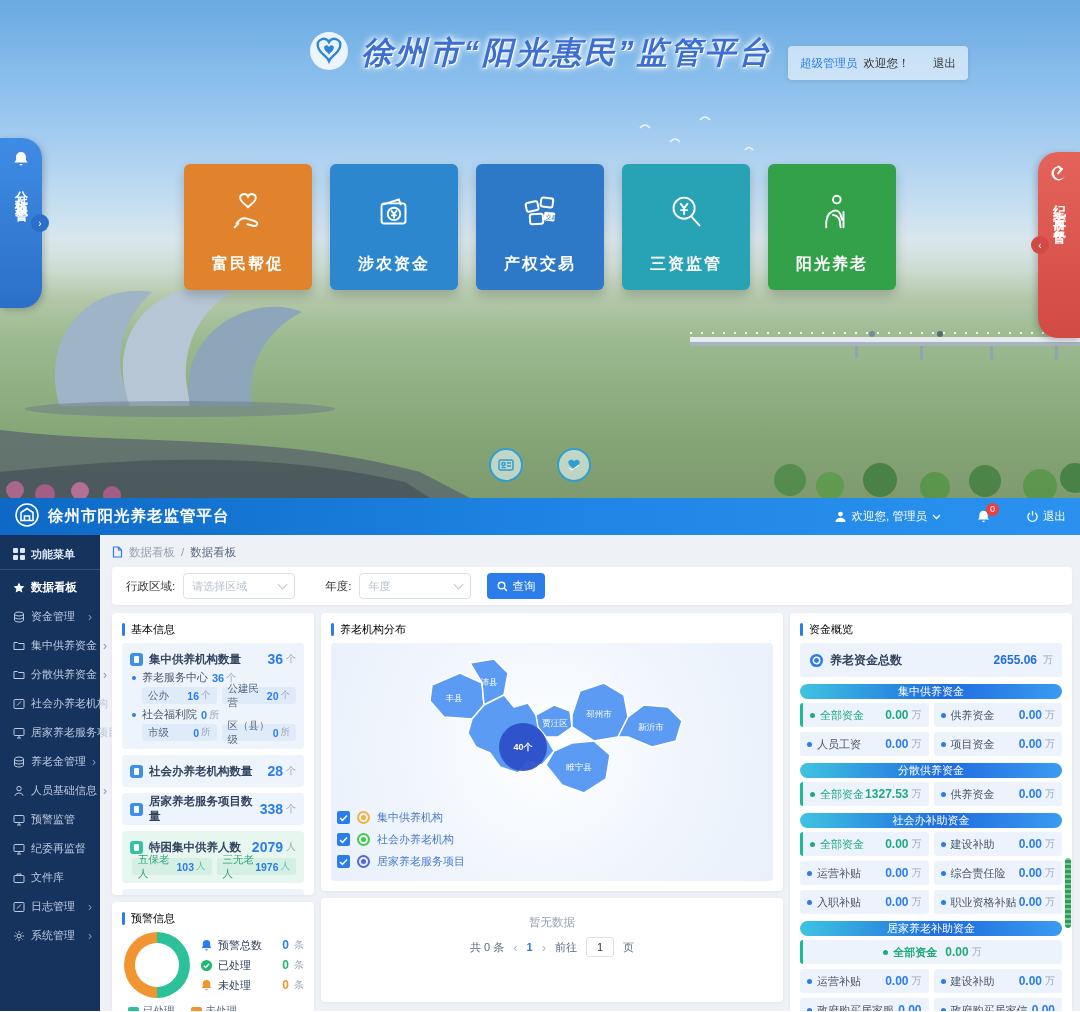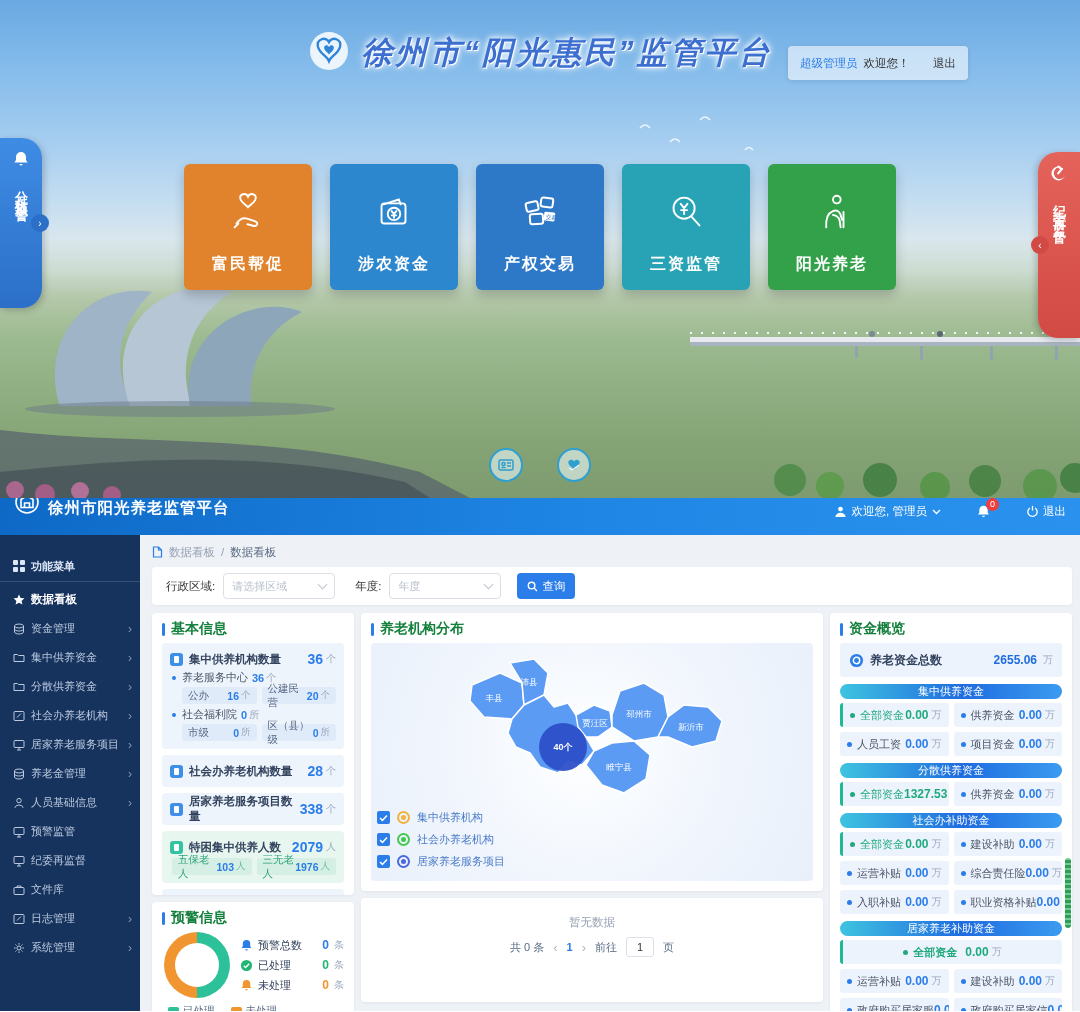--- a/index.html
+++ b/index.html
@@ -30,51 +30,51 @@
   .tile{width:128px;height:126px;border-radius:6px;position:relative;display:flex;align-items:flex-end;justify-content:center;
     padding-bottom:15px;box-shadow:0 5px 12px rgba(0,0,0,.2);cursor:pointer}
   .tile .ticon{position:absolute;top:24px;left:50%;transform:translateX(-50%)}
   .tlabel{font-size:16px;font-weight:bold;color:#fff;letter-spacing:2px}
   .t1{background:#e0832c}.t2{background:#2d87cf}.t3{background:#28a3b5}.t4{background:#2e78c8}.t5{background:#33a04a}
   .quick{position:absolute;bottom:16px;left:50%;transform:translateX(-50%);display:flex;gap:34px}
   .qc{width:34px;height:34px;border-radius:50%;border:2px solid #2f9fd0;background:rgba(235,248,252,.6);
     display:flex;align-items:center;justify-content:center;cursor:pointer}
 
   
-  .dhead{height:37px;background:linear-gradient(90deg,#0e69c6,#1f86e5 55%,#2a92ee);display:flex;align-items:flex-end;padding:16px 14px;color:#fff}
+  .dhead{height:37px;background:linear-gradient(90deg,#0e69c6,#1f86e5 55%,#2a92ee);display:flex;align-items:center;padding:16px 14px;color:#fff}
   .dtitle{font-size:15.5px;font-weight:bold;margin-left:8px;letter-spacing:1px}
   .dright{margin-left:auto;display:flex;align-items:center;gap:35px;font-size:11.5px}
   .duser{display:flex;align-items:center;gap:5px;cursor:pointer}
   .bellwrap{position:relative;cursor:pointer;display:flex}
   .badge{position:absolute;top:-6px;right:-8px;min-width:13px;height:13px;border-radius:7px;background:#f03e3e;
     font-size:9px;line-height:13px;text-align:center;padding:0 3px}
   .dlogout{display:flex;align-items:center;gap:4px;cursor:pointer}
 
   
   .dbody{display:flex;height:476px;background:#eef1f5}
-  .snav{width:140px;flex:none;background:#16335e;padding-top:16px}
+  .snav{width:100px;flex:none;background:#16335e;padding-top:4px}
   .sitem{height:29px;display:flex;align-items:center;padding:0 8px 0 13px;font-size:11px;color:#bcc9de;gap:6px;cursor:pointer;white-space:nowrap}
   .sitem svg{flex:none}
   .sitem .sarrow{margin-left:auto;color:#7e95b8;font-size:12px;line-height:1}
   .sitem.head{height:31px;color:#dce6f6;font-weight:bold;border-bottom:1px solid rgba(255,255,255,.14);margin-bottom:3px;cursor:default}
   .sitem.active{color:#fff;font-weight:bold;font-size:11.5px}
   .content{flex:1;padding:8px 8px 0 12px;overflow:hidden}
   .bc{display:flex;align-items:center;gap:6px;font-size:11.5px;color:#98a2b3;height:18px}
   .bc .cur{color:#5a6b85}
   .fbar{background:#fff;border-radius:4px;height:38px;display:flex;align-items:center;padding:0 14px;margin-top:6px;gap:8px;box-shadow:0 1px 3px rgba(20,40,80,.05)}
   .flab{font-size:11.5px;color:#333}
   .fselect{width:112px;height:26px;border:1px solid #dcdfe6;border-radius:4px;background:#fff;display:flex;align-items:center;
     justify-content:space-between;padding:0 8px;font-size:11px;color:#b8c0cc;cursor:pointer}
   .car{width:7px;height:7px;border-right:1.4px solid #c0c4cc;border-bottom:1.4px solid #c0c4cc;transform:rotate(45deg);margin-top:-4px}
   .qbtn{width:58px;height:26px;background:#2b7de9;border:none;border-radius:4px;color:#fff;font-size:11.5px;
     display:flex;align-items:center;justify-content:center;gap:4px;margin-left:8px;cursor:pointer}
 
   .cols{display:grid;grid-template-columns:202px 462px 1fr;gap:7px;margin-top:8px;align-items:start}
   .panel{background:#fff;border-radius:4px;padding:8px 10px;box-shadow:0 1px 3px rgba(20,40,80,.06)}
-  .ptitle{display:flex;align-items:center;font-size:14px;font-weight:bold;color:#15803d;height:16px}
+  .ptitle{display:flex;align-items:center;font-size:11px;font-weight:normal;color:#000000;height:16px}
   .ptitle::before{content:"";width:3px;height:13px;background:#2b7de9;border-radius:2px;margin-right:6px}
   .colv{display:flex;flex-direction:column;gap:7px}
 
   
   .p-basic{height:282px;overflow:hidden}
   .bcard{background:#edf4fc;border-radius:4px;padding:6px 8px;margin-top:6px}
   .bcard.teal{background:#e8f6f0}
   .bhead{display:flex;align-items:center;height:20px}
   .bicon{width:13px;height:13px;border-radius:3px;background:#3f8fe8;margin-right:6px;position:relative;flex:none}
   .bicon::after{content:"";position:absolute;inset:3px 4px;background:#fff;border-radius:1px}
@@ -460,21 +460,21 @@
         <span>/</span>
         <span class="cur">数据看板</span>
       </div>
 
       <div class="fbar">
         <span class="flab">行政区域:</span>
         <div class="fselect">
           <span>请选择区域</span>
             <span class="car"></span>
         </div>
-        <span class="flab" style="margin-left:12px">年度:</span>
+        <span class="flab" style="margin-left:22px">年度:</span>
         <div class="fselect">
           <span>年度</span>
             <span class="car"></span>
         </div>
         <button class="qbtn">
           <svg width="11" height="11" viewBox="0 0 12 12" fill="none" stroke="#fff" stroke-width="1.5">
               <circle cx="5" cy="5" r="3.6"></circle>
               <path d="M8,8 l2.8,2.8"></path>
             </svg>
           <span>查询</span>

